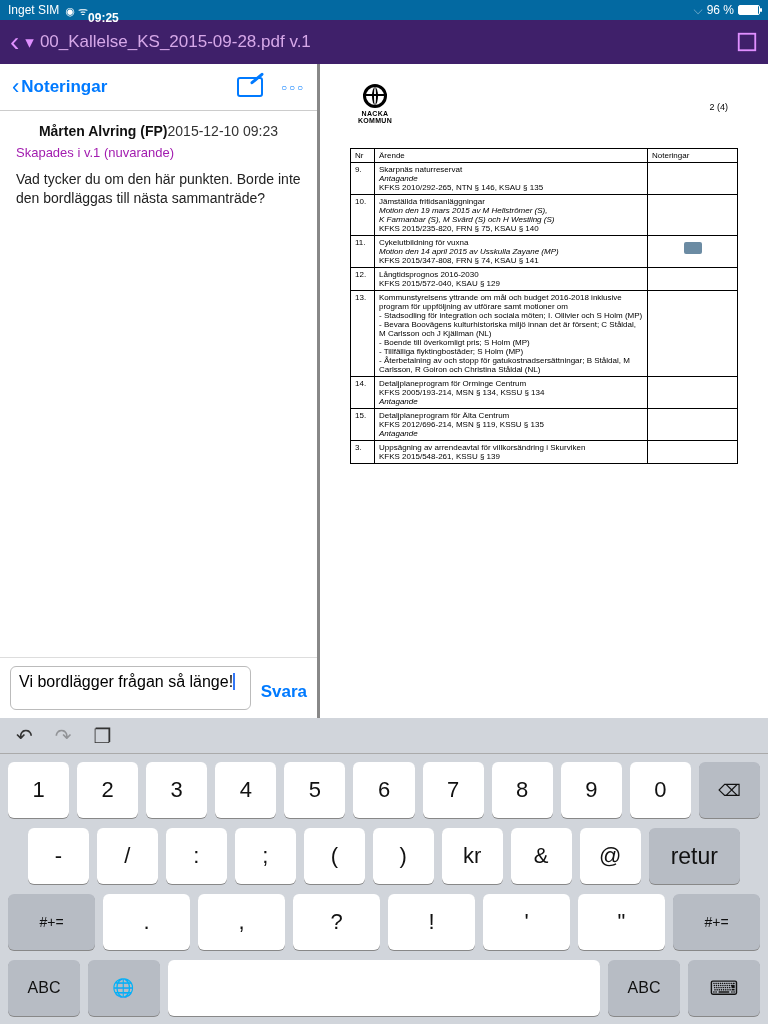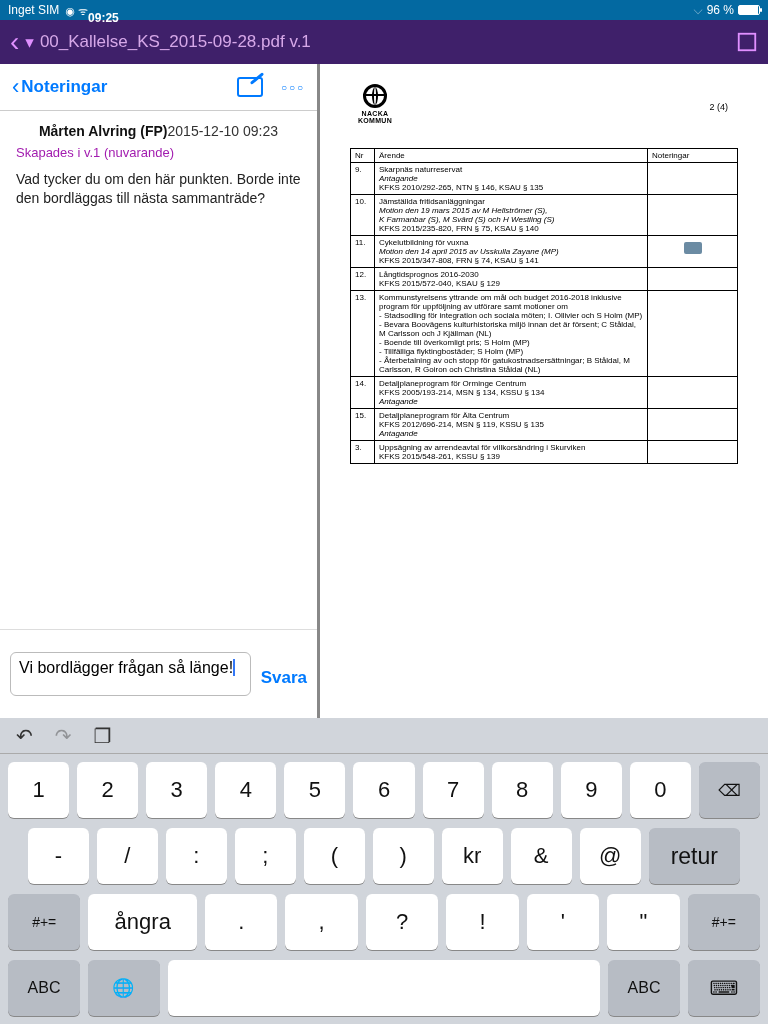--- a/index.html
+++ b/index.html
@@ -33,21 +33,21 @@
 .compose-box::after { content: ""; position: absolute; width: 16px; height: 3px; background: #007aff; transform: rotate(-40deg); right: -4px; top: -2px; border-radius: 2px; }
 .more-dots { color: #007aff; letter-spacing: 2px; font-size: 10px; }
 
 .note-item { padding: 12px 16px; font-size: 14px; }
 .note-item .author-row { display: flex; justify-content: center; margin-bottom: 6px; }
 .note-item .author { font-weight: 600; color: #111; }
 .note-item .timestamp { color: #333; font-size: 14px; }
 .note-item .created { color: #a21caf; font-size: 13px; margin-bottom: 10px; }
 .note-item .body { color: #222; font-size: 14px; line-height: 1.35; }
 
-.reply-row { margin-top: auto; padding: 22px 10px; display: flex; gap: 10px; align-items: flex-end; border-top: 1px solid #ddd; }
+.reply-row { margin-top: auto; padding: 8px 10px; display: flex; gap: 10px; align-items: flex-end; border-top: 1px solid #ddd; }
 .reply-input { flex: 1; border: 1px solid #bbb; border-radius: 6px; padding: 6px 8px; font-size: 16px; background: #fff; min-height: 44px; }
 .reply-btn { color: #007aff; font-weight: 600; font-size: 17px; padding-bottom: 8px; }
 .cursor { border-right: 2px solid #3478f6; animation: blink 1s infinite; }
 @keyframes blink { 50% { border-color: transparent; } }
 
 
 .doc-logo { font-size: 10px; text-align: center; width: 50px; }
 .doc-logo .globe { width: 24px; height: 24px; border: 3px solid #000; border-radius: 50%; margin: 0 auto 2px; position: relative; }
 .doc-logo .globe::before { content: ""; position: absolute; inset: 0; border-left: 2px solid #000; border-right: 2px solid #000; border-radius: 50%; left: 6px; right: 6px; }
 .doc-logo .globe::after { content: ""; position: absolute; left: -3px; right: -3px; height: 2px; background: #000; top: 40%; }
@@ -225,21 +225,20 @@
         <div class="key k1">;</div>
         <div class="key k1">(</div>
         <div class="key k1">)</div>
         <div class="key k1">kr</div>
         <div class="key k1">&amp;</div>
         <div class="key k1">@</div>
         <div class="key wide mod retur">retur</div>
       </div>
     <div class="kb-row" id="kb-r3">
         <div class="key k1 modsm">#+=</div>
-        <div class="key wide">ångra</div>
         <div class="key k1">.</div>
         <div class="key k1">,</div>
         <div class="key k1">?</div>
         <div class="key k1">!</div>
         <div class="key k1">'</div>
         <div class="key k1">"</div>
         <div class="key k1 modsm">#+=</div>
       </div>
     <div class="kb-row r4" id="kb-r4">
         <div class="key k1 mod">ABC</div>

